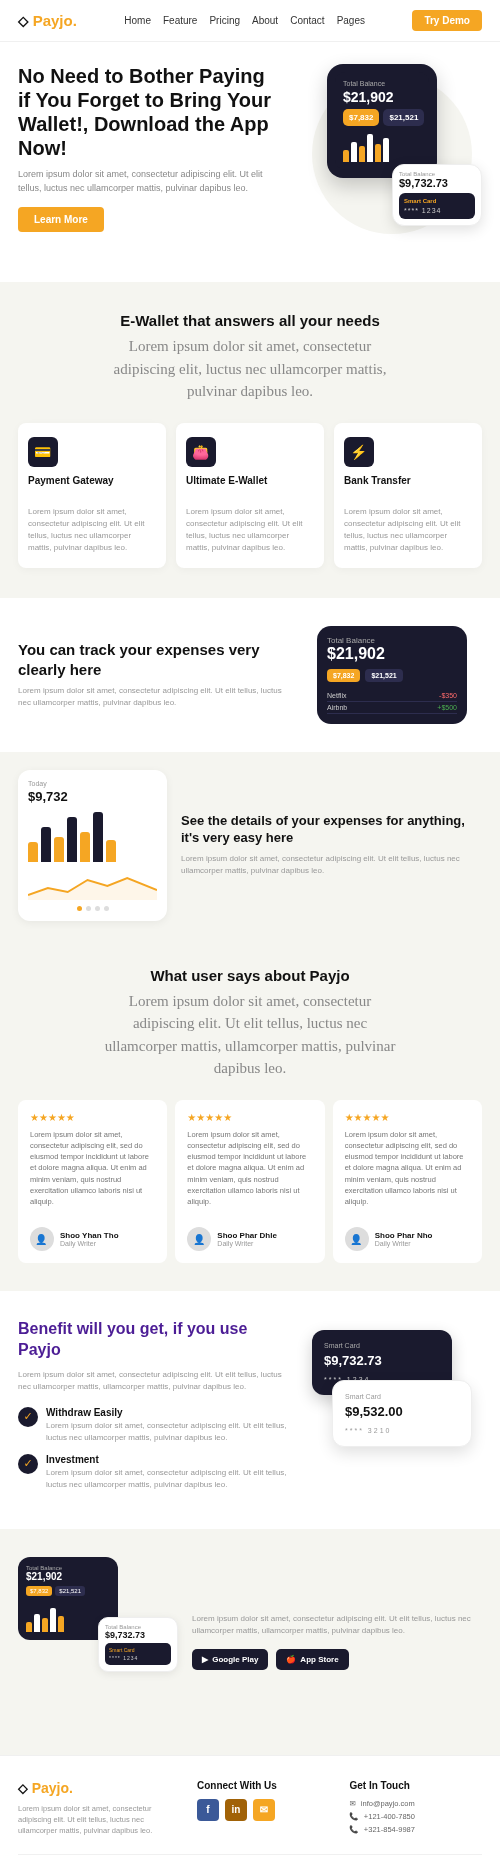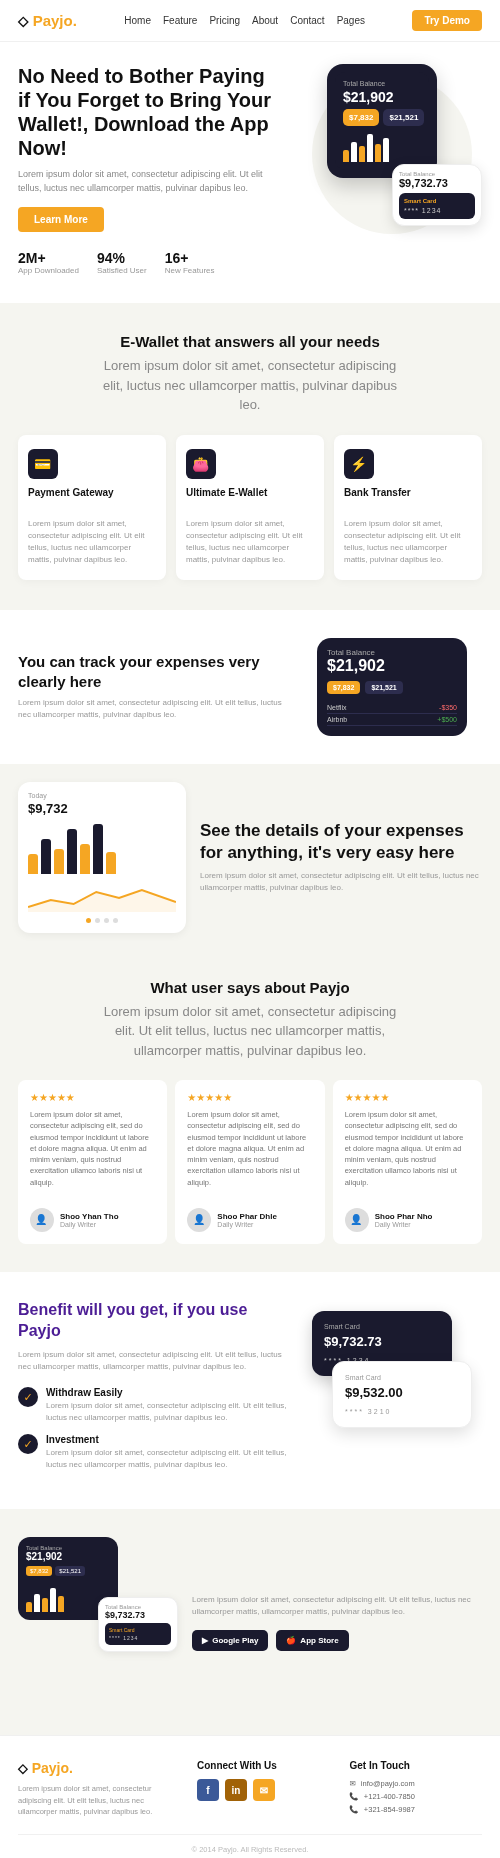--- a/index.html
+++ b/index.html
@@ -29,21 +29,21 @@
     .phone-chart { height: 30px; margin-top: 6px; display: flex; align-items: flex-end; gap: 2px; }
     .chart-bar { background: #f5a623; border-radius: 2px 2px 0 0; width: 6px; }
     .second-phone { position: absolute; right: 0; top: 40px; background: #fff; border-radius: 12px; padding: 6px; width: 90px; box-shadow: 0 4px 14px rgba(0,0,0,0.12); border: 1px solid #eee; }
     .second-phone-balance { font-size: 11px; font-weight: 800; color: #111; }
     .second-phone-card { background: #1a1a2e; border-radius: 6px; padding: 5px; margin-top: 4px; color: #fff; }
     .card-num { font-size: 7px; color: #ccc; letter-spacing: 1px; margin-top: 3px; }
 
     
     .features-section { background: #f5f5f0; padding: 30px 18px; text-align: center; margin-top: 10px; }
     .section-title { font-size: 15px; font-weight: 800; color: #111; margin-bottom: 6px; }
-    .section-desc { font-size: 13px; color: #888; line-height: 1.5; max-width: 300px; margin: 0 auto 20px; }
+    .section-desc { font-size: 15px; color: #888; line-height: 1.5; max-width: 300px; margin: 0 auto 20px; font-family: Liberation Serif, serif; }
     .features-grid { display: flex; gap: 10px; justify-content: center; }
     .feature-card { background: #fff; border-radius: 8px; padding: 14px 10px; flex: 1; text-align: left; box-shadow: 0 2px 8px rgba(0,0,0,0.04); }
     .feature-icon { width: 30px; height: 30px; background: #1a1a2e; border-radius: 6px; display: flex; align-items: center; justify-content: center; margin-bottom: 8px; color: #fff; font-size: 14px; }
     .feature-title { font-size: 10px; font-weight: 700; color: #111; margin-bottom: 20px; }
     .feature-desc { font-size: 8px; color: #999; line-height: 1.5; }
 
     
     .track-section { padding: 28px 18px; display: flex; align-items: center; gap: 6px; background: #fff; }
     .track-left { flex: 1; }
     .track-title { font-size: 15px; font-weight: 800; color: #111; line-height: 1.3; margin-bottom: 6px; }
@@ -54,33 +54,33 @@
     .app-card-balance { font-size: 16px; font-weight: 900; }
     .app-card-chips { display: flex; gap: 5px; margin-top: 6px; }
     .chip { background: #f5a623; border-radius: 4px; padding: 3px 6px; font-size: 7px; color: #fff; font-weight: 700; }
     .chip.dark2 { background: #2d2d4e; }
     .app-card-list { margin-top: 8px; }
     .app-list-item { display: flex; justify-content: space-between; font-size: 7px; color: #ccc; padding: 2px 0; border-bottom: 1px solid #2d2d4e; }
     .app-list-item .neg { color: #ff6b6b; }
 
     
     .expenses-section { padding: 18px; display: flex; gap: 14px; align-items: center; background: #f5f5f0; }
-    .expense-chart-container { width: 168px; flex-shrink: 0; }
+    .expense-chart-container { width: 149px; flex-shrink: 0; }
     .expense-chart-card { background: #fff; border-radius: 12px; padding: 10px; box-shadow: 0 2px 8px rgba(0,0,0,0.06); }
     .expense-today { font-size: 7px; color: #999; margin-bottom: 2px; }
     .expense-amount { font-size: 13px; font-weight: 800; color: #111; }
     .expense-bars { display: flex; align-items: flex-end; gap: 3px; height: 50px; margin-top: 8px; }
     .exp-bar { border-radius: 3px 3px 0 0; width: 10px; }
     .expense-line { margin-top: 8px; position: relative; height: 30px; }
     .expense-line svg { width: 100%; height: 100%; }
     .expense-dots { display: flex; justify-content: center; gap: 4px; margin-top: 6px; }
     .dot { width: 5px; height: 5px; border-radius: 50%; background: #ddd; }
     .dot.active { background: #f5a623; }
     .expenses-right { flex: 1; }
-    .expenses-title { font-size: 17px; font-weight: 800; color: #111; line-height: 1.3; margin-bottom: 6px; }
+    .expenses-title { font-size: 13px; font-weight: 800; color: #111; line-height: 1.3; margin-bottom: 6px; }
     .expenses-desc { font-size: 8px; color: #999; line-height: 1.5; }
 
     
     .testimonials-section { background: #f5f5f0; padding: 28px 18px; }
     .testimonials-header { text-align: center; margin-bottom: 16px; }
     .testimonials-grid { display: flex; gap: 8px; }
     .testimonial-card { background: #fff; border-radius: 8px; padding: 12px; flex: 1; }
     .stars { color: #f5a623; font-size: 10px; margin-bottom: 6px; }
     .testimonial-text { font-size: 7.5px; color: #777; line-height: 1.5; margin-bottom: 20px; }
     .testimonial-author { display: flex; align-items: center; gap: 6px; margin-top: 8px; }
@@ -154,34 +154,20 @@
     <a>Pages</a>
   </div>
   <button class="nav-cta">Try Demo</button>
 </nav>
 
 <section style="background:#fff; padding: 22px 18px 18px; display:flex; align-items:flex-start;justify-content:center;">
   <div class="hero-left">
     <h1 class="hero-title">No Need to Bother Paying if You Forget to Bring Your Wallet!, Download the App Now!</h1>
     <p class="hero-desc">Lorem ipsum dolor sit amet, consectetur adipiscing elit. Ut elit tellus, luctus nec ullamcorper mattis, pulvinar dapibus leo.</p>
     <button class="hero-btn">Learn More</button>
-    <div class="hero-stats">
-      <div>
-        <div class="hero-stat-num">2M+</div>
-        <div class="hero-stat-label">App Downloaded</div>
-      </div>
-      <div>
-        <div class="hero-stat-num">94%</div>
-        <div class="hero-stat-label">Satisfied User</div>
-      </div>
-      <div>
-        <div class="hero-stat-num">16+</div>
-        <div class="hero-stat-label">New Features</div>
-      </div>
-    </div>
   </div>
   <div class="hero-right">
     <div class="hero-illustration">
       <div class="circle-bg"></div>
       <div class="phone1-wrap">
         <div class="phone-mockup">
           <div class="phone-screen">
             <div style="font-size:7px;color:#aaa;margin-bottom:2px;">Total Balance</div>
             <div class="phone-balance">$21,902</div>
             <div class="phone-cards">

